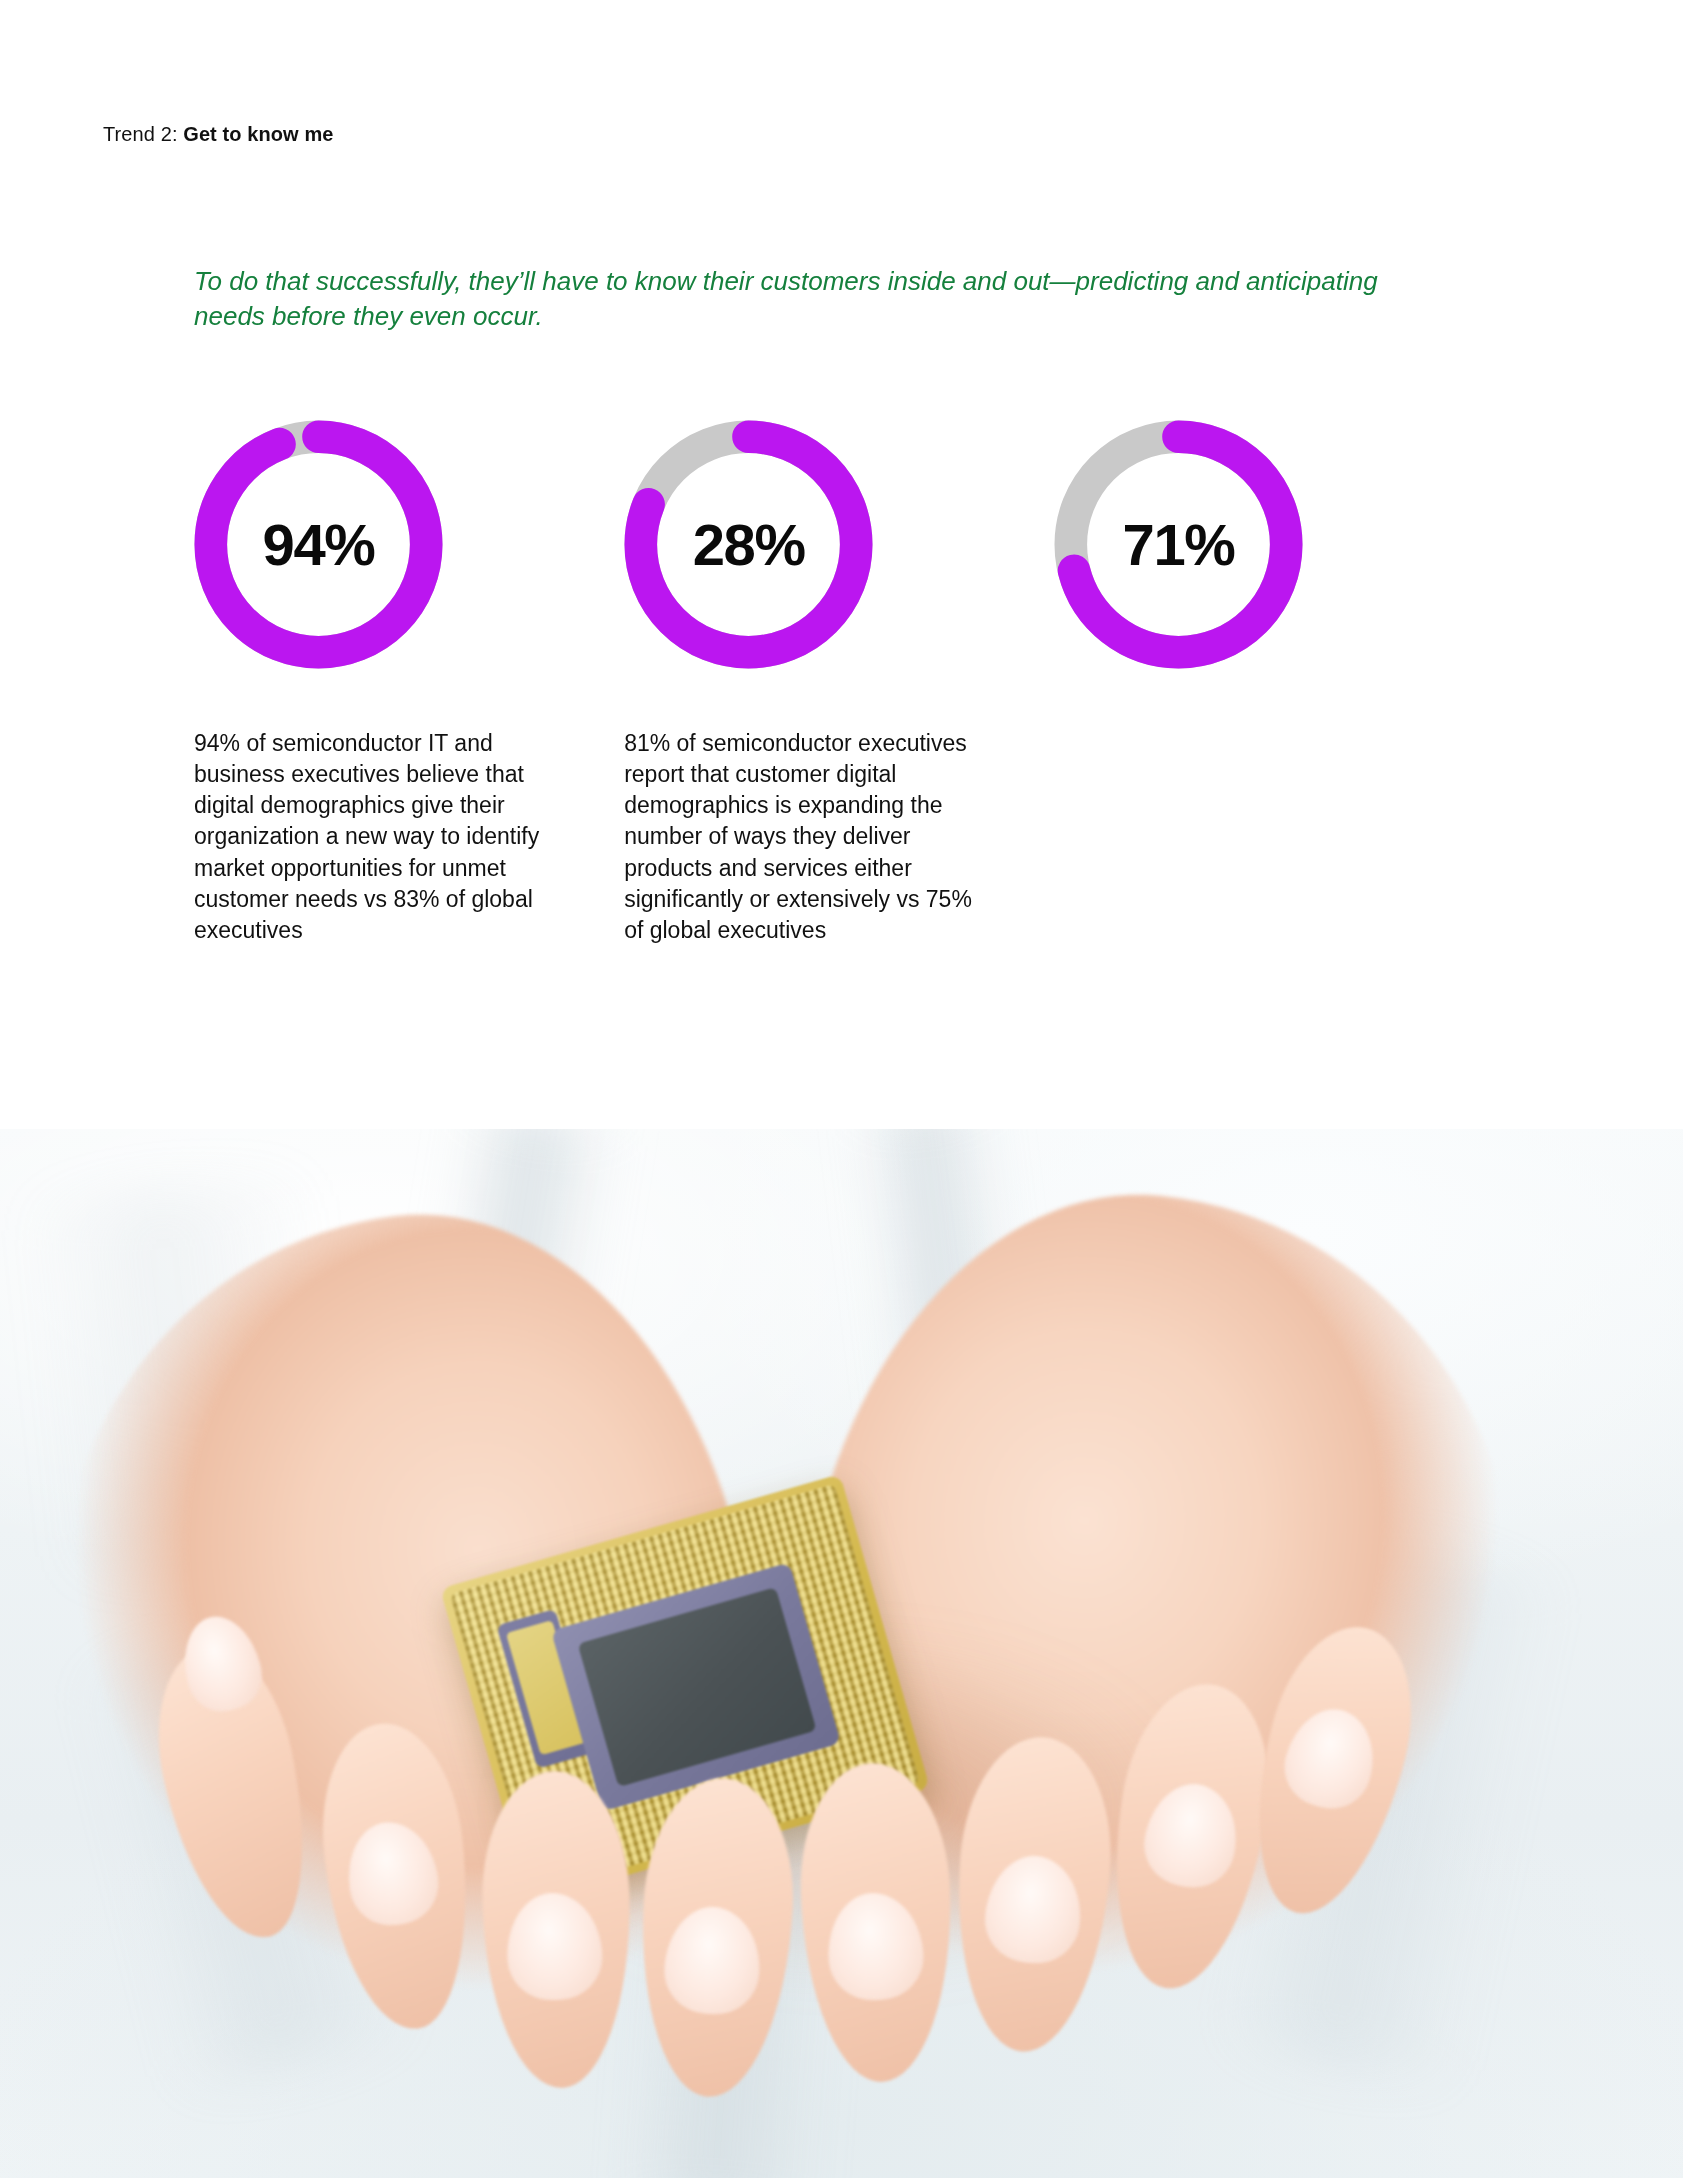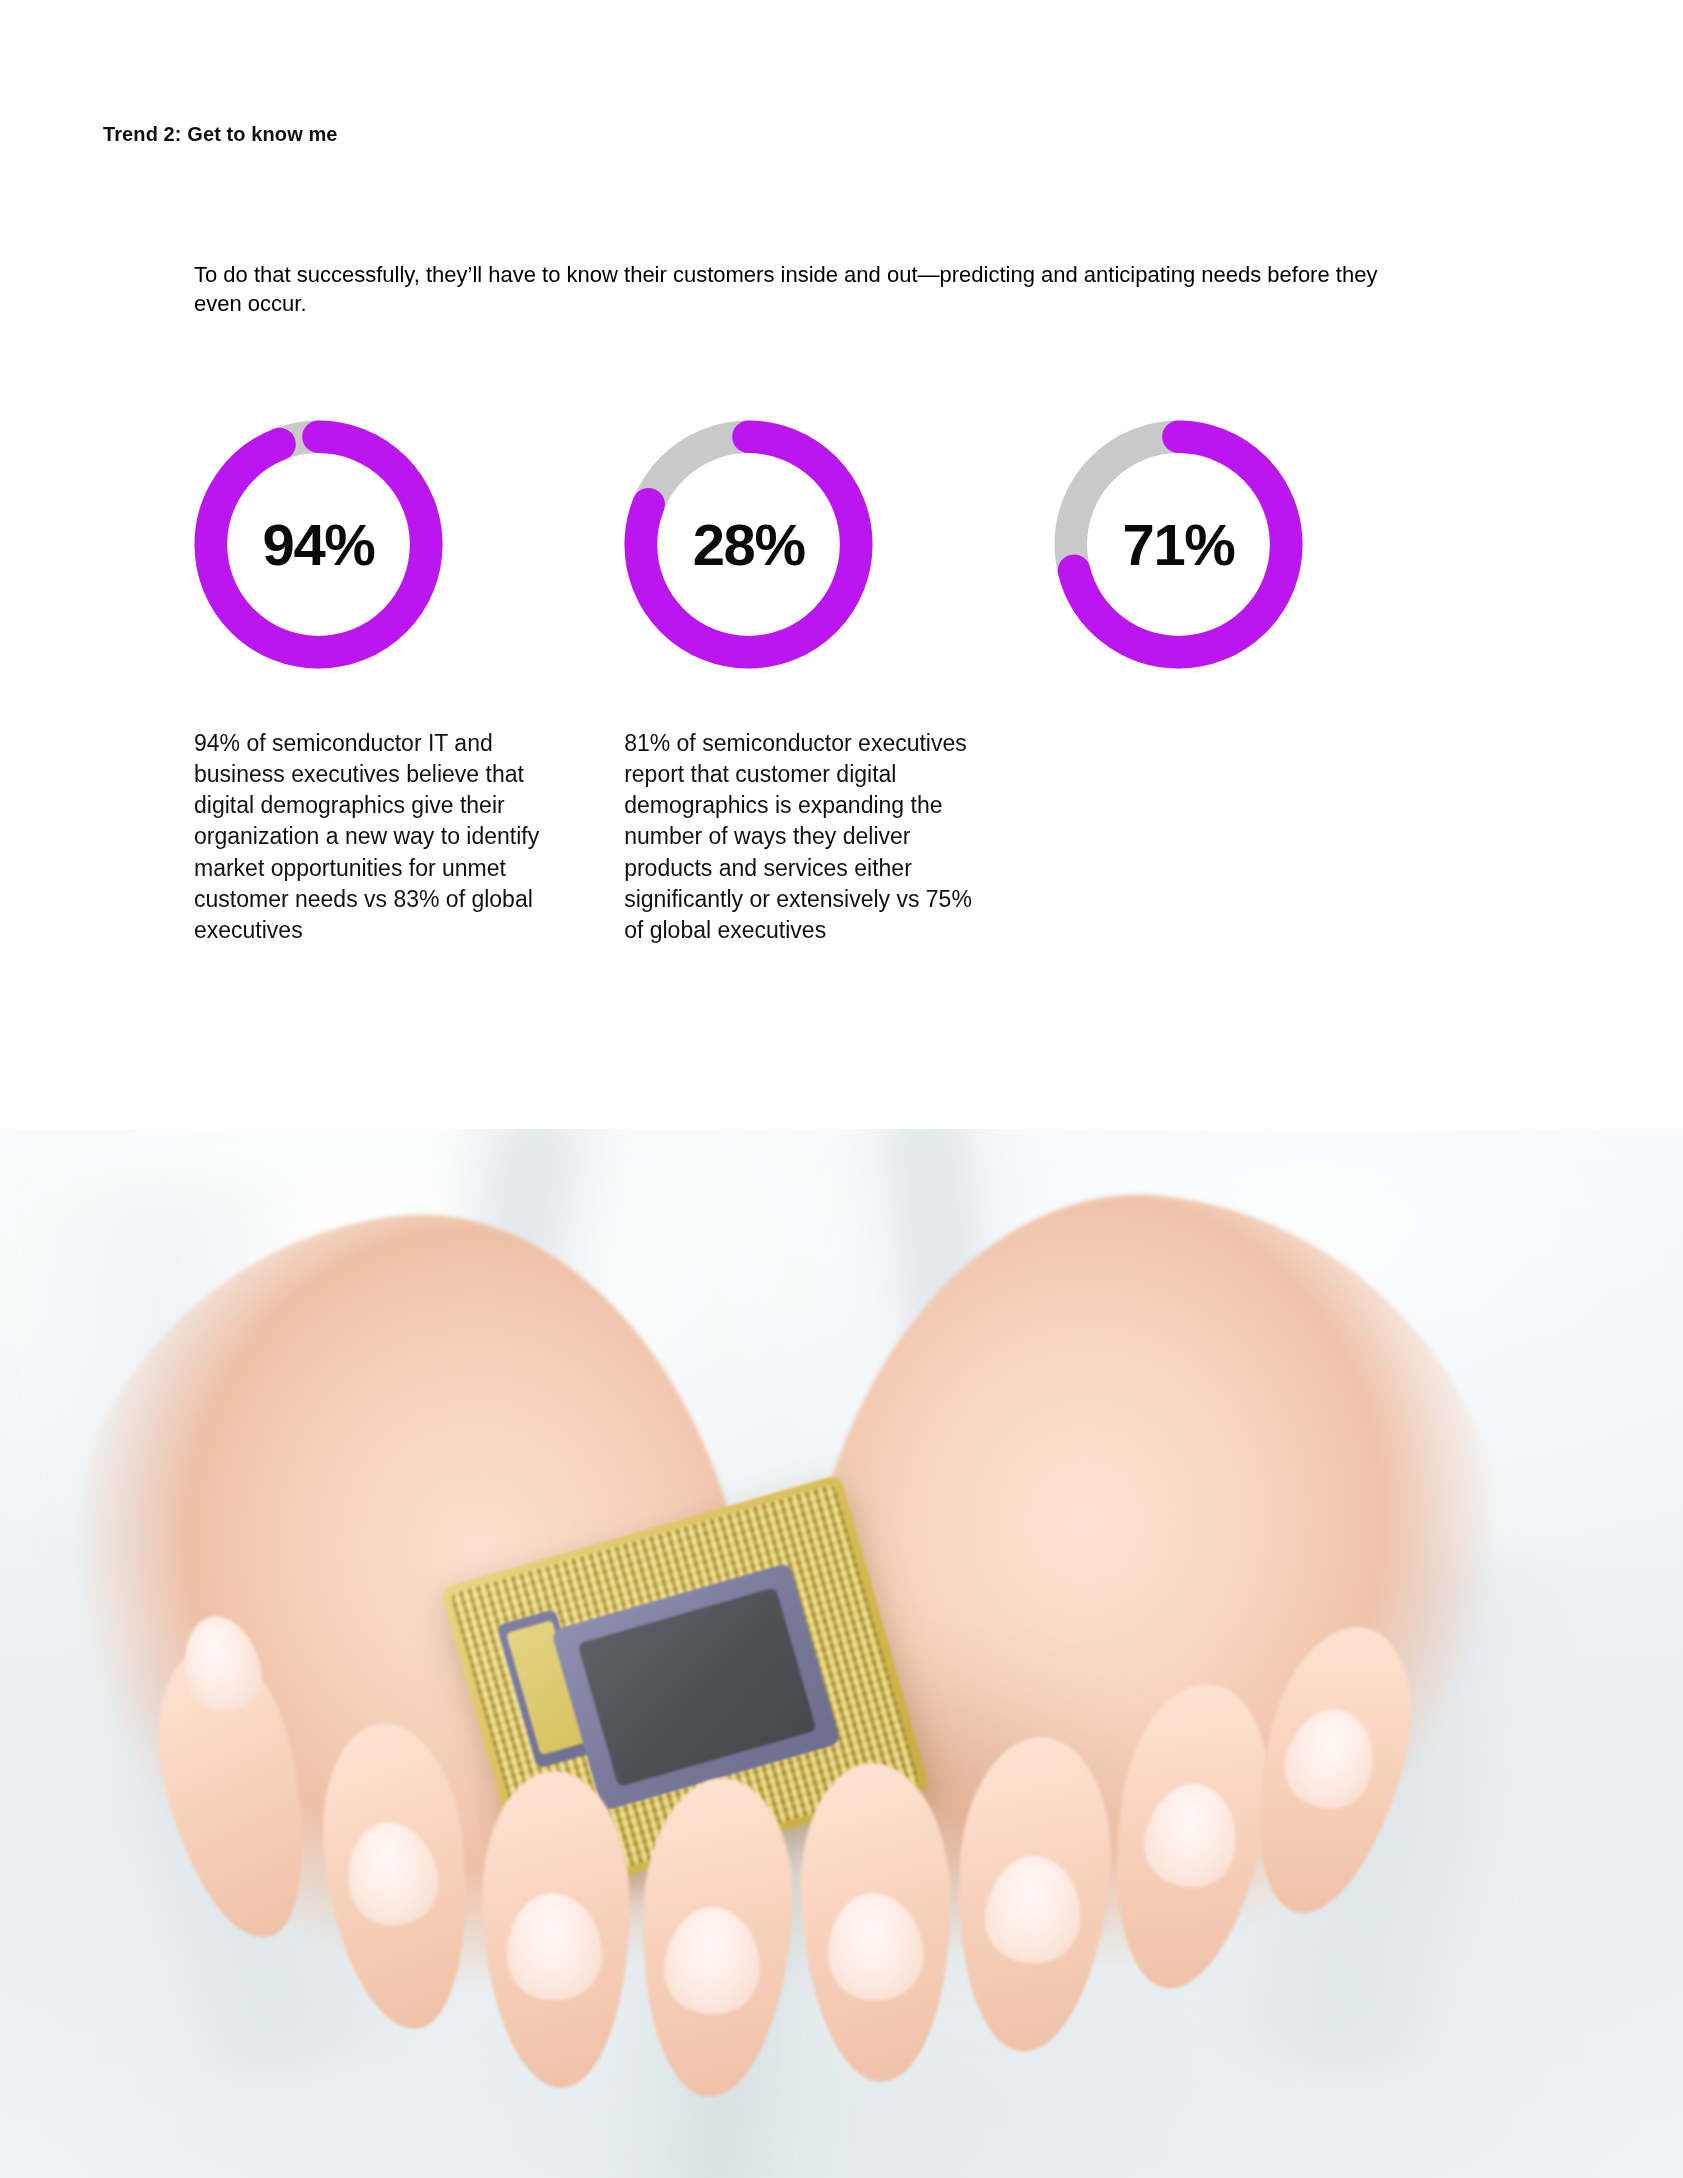--- a/index.html
+++ b/index.html
@@ -20,37 +20,38 @@
   .trend-line {
     position: absolute;
     left: 103px;
     top: 123px;
     font-size: 20px;
     letter-spacing: 0.1px;
     color: #111111;
     white-space: nowrap;
   }
   .trend-line .trend-label {
-    font-weight: 700;
+    font-weight: 400;
     text-align: center;
   }
   .trend-line .trend-title {
     font-weight: 700;
   }
 
   
   .intro {
     position: absolute;
     left: 194px;
     top: 238px;
     width: 1218px;
-    font-size: 22px;
+    font-size: 26px;
     line-height: 1.33;
     font-weight: 400;
-    color: #000000;
+    color: #15803d;
+    font-style: italic;
   }
 
   
   .stats-row {
     position: absolute;
     left: 194px;
     top: 420px;
     width: 1287px;
     display: flex;
     gap: 0;

